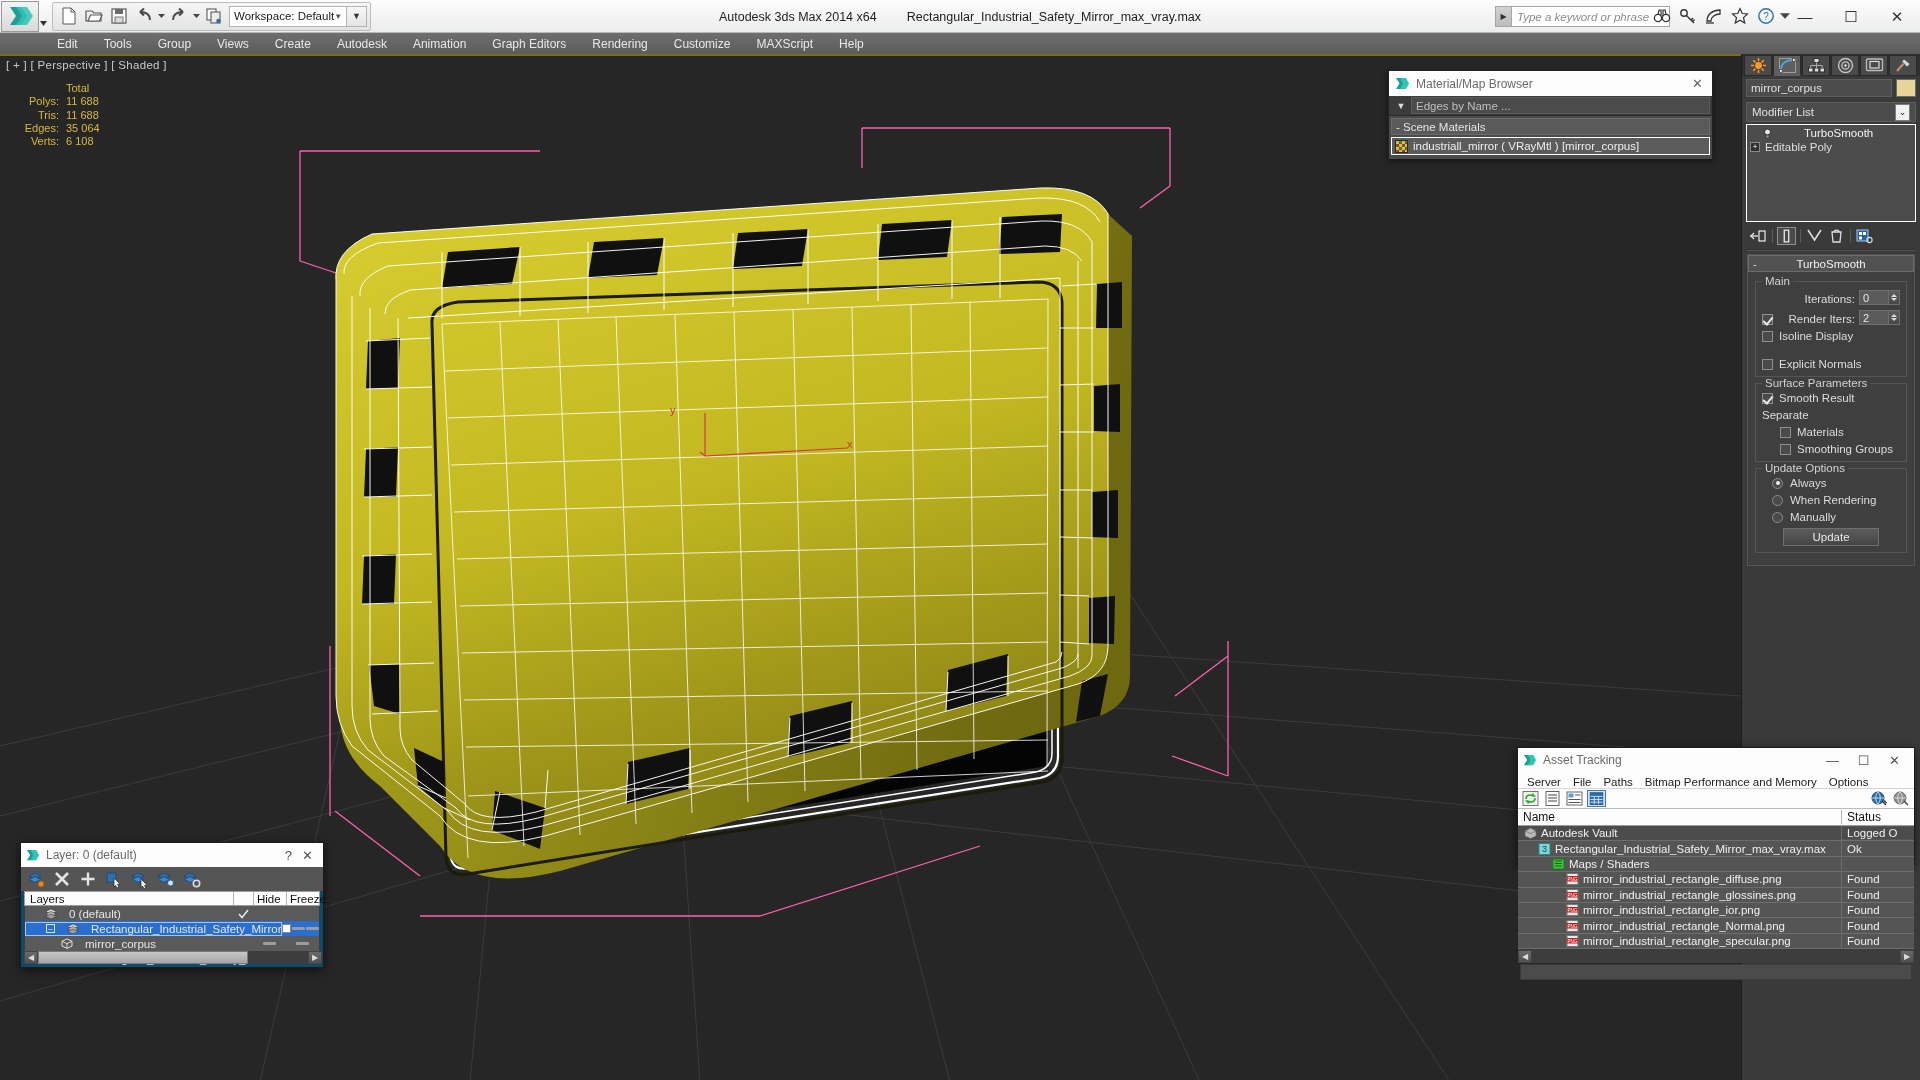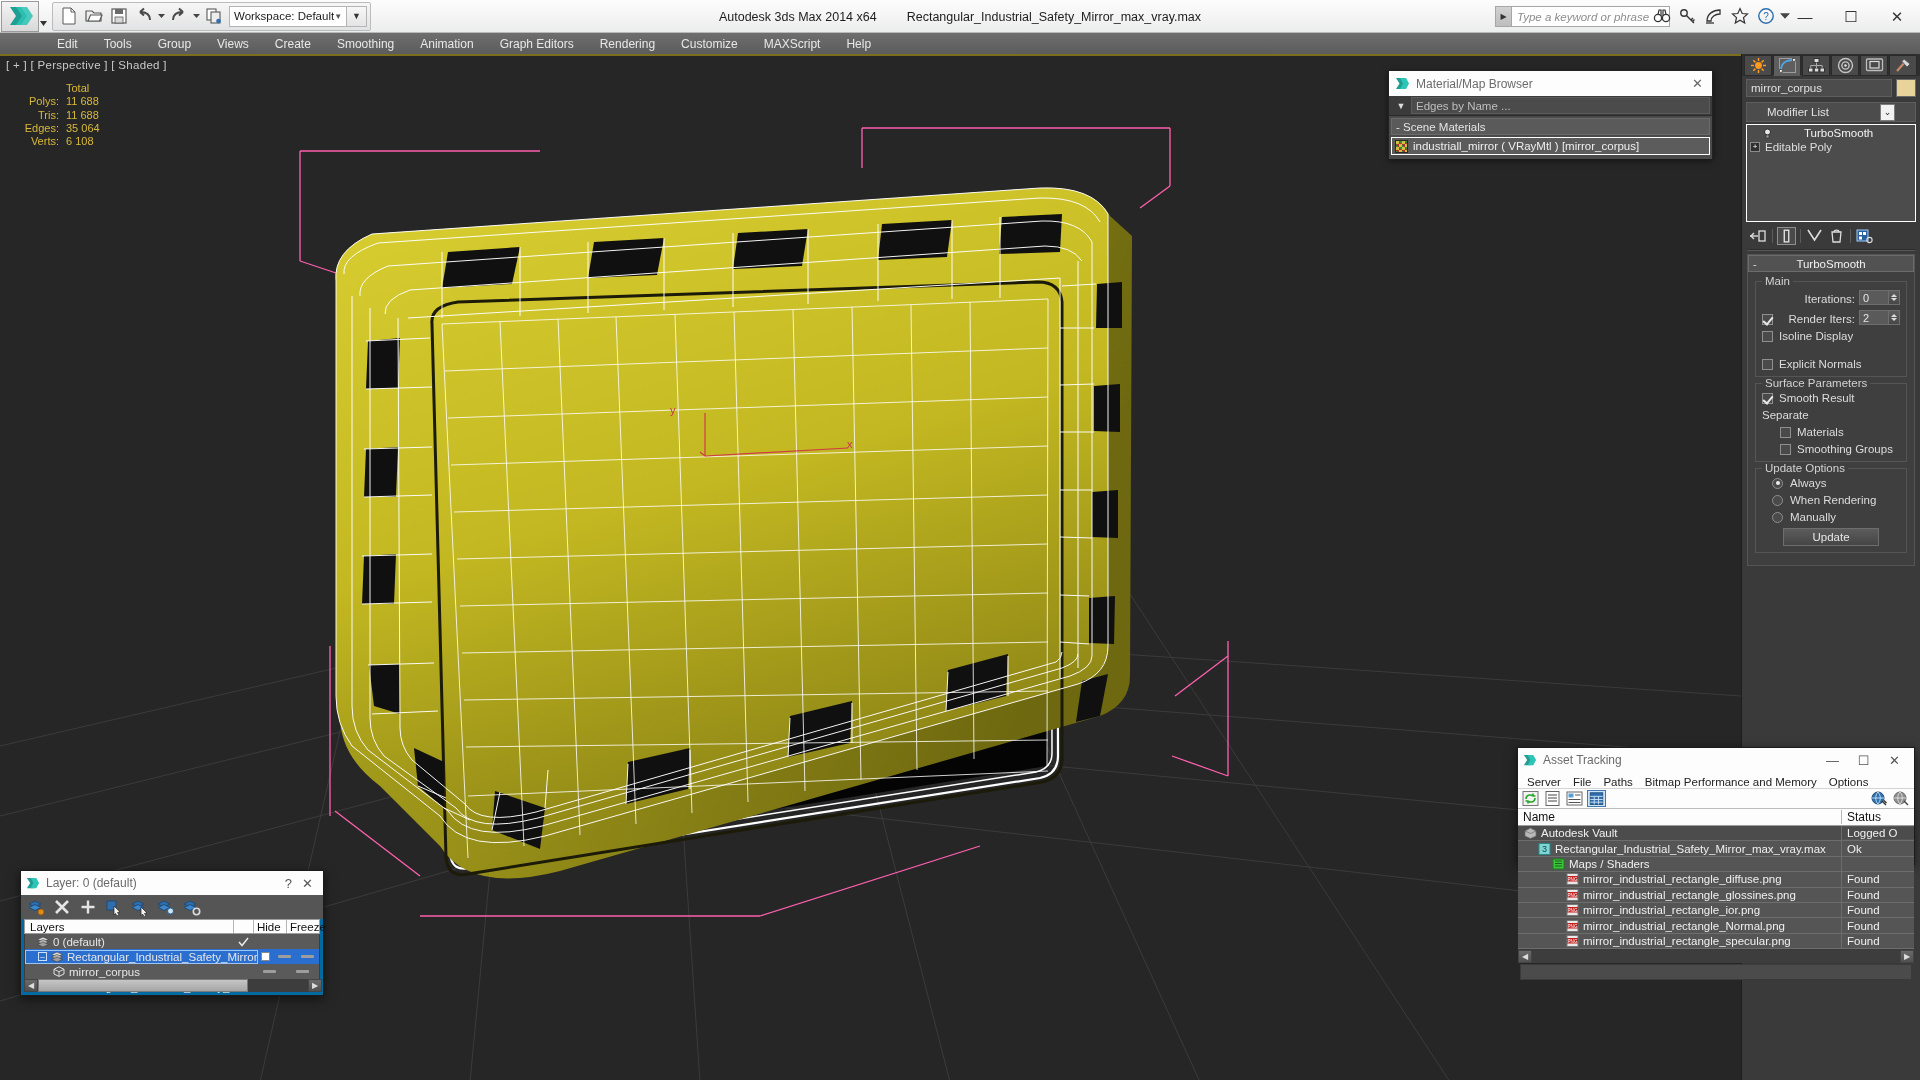--- a/index.html
+++ b/index.html
@@ -123,21 +123,21 @@
   .cp-tabs{display:flex;height:22px;background:#2f2f2f;padding:1px 1px 0 2px;gap:1px;}
   .cp-tab{width:28px;height:21px;background:#4a4a4a;border:1px solid #2a2a2a;
     display:flex;align-items:center;justify-content:center;}
   .cp-tab.active{background:#5e5e5e;border-bottom-color:#5e5e5e;}
   .cp-tab svg{width:19px;height:17px;}
   .cp-namerow{display:flex;align-items:center;padding:3px 4px;gap:4px;}
   .cp-name{flex:1;height:18px;background:#4c4c4c;border:1px solid #5e5e5e;
     font-size:11.5px;color:#e0e0e0;display:flex;align-items:center;padding:0 4px;}
   .cp-color{width:20px;height:18px;background:#e8d49a;border:1px solid #6a6a6a;}
   .cp-modlist{margin:2px 4px;height:20px;background:#4c4c4c;border:1px solid #5e5e5e;
-    display:flex;align-items:center;padding:0 20px;font-size:11.5px;color:#e0e0e0;}
+    display:flex;align-items:center;padding:0 5px;font-size:11.5px;color:#e0e0e0;}
   .cp-modlist .cv{margin-left:auto;width:15px;height:17px;background:#f2f2f2;color:#222;
     display:flex;align-items:center;justify-content:center;font-size:9px;border:1px solid #7d7d7d;}
   .cp-stack{margin:2px 4px;height:98px;background:#4c4c4c;border:1px solid #ffffff;
     padding:1px;overflow:hidden;}
   .cp-stackitem{height:14px;display:flex;align-items:center;gap:5px;font-size:11.5px;color:#dedede;padding-left:2px;}
   .cp-stackitem.lit{color:#f2f2f2;}
   .bulb{width:11px;height:11px;}
   .plusbox{width:10px;height:10px;background:#303030;border:1px solid #8a8a8a;color:#fff;
     font-size:8px;line-height:8px;display:flex;align-items:center;justify-content:center;}
   .cp-modtools{display:flex;align-items:center;height:20px;margin:4px 4px 0 4px;
@@ -208,40 +208,40 @@
   .at-row.sel .n,.at-row.sel .s{background:#4c4c4c;}
   .at-row .ic{width:13px;height:12px;margin-right:4px;flex:none;}
   .at-sb{height:13px;background:#4b4b4b;border-top:1px solid #3a3a3a;display:flex;align-items:center;}
   .at-sb .ar{width:14px;height:13px;background:linear-gradient(#6a6a6a,#505050);border:1px solid #444;
     display:flex;align-items:center;justify-content:center;font-size:8px;color:#ddd;}
   .at-sb .track{flex:1;background:#3d3d3d;height:13px;}
   .at-status{height:16px;background:#4b4b4b;border-top:1px solid #3a3a3a;margin:2px 2px 0 2px;border:1px solid #3a3a3a;}
 
   
   .layerdlg{
-    position:absolute;left:20px;top:870px;width:304px;height:126px;
-    background:#0369a1;border:1px solid #1b1b1b;box-shadow:0 3px 10px rgba(0,0,0,.55);
+    position:absolute;left:20px;top:842px;width:304px;height:126px;
+    background:#0c4a6e;border:1px solid #1b1b1b;box-shadow:0 3px 10px rgba(0,0,0,.55);
   }
   .ld-title{height:24px;background:#fdfdfd;display:flex;align-items:center;padding:0 4px;}
   .ld-title .ic{width:15px;height:14px;margin-right:6px;}
   .ld-title .t{font-size:12px;color:#6b6b6b;}
   .ld-title .q{margin-left:auto;font-size:13px;color:#555;padding:0 10px;}
   .ld-title .x{font-size:13px;color:#555;padding-right:6px;}
   .ld-tools{height:24px;background:#555;display:flex;align-items:center;padding:0 6px;gap:8px;}
   .ld-tools .ti{width:18px;height:18px;display:flex;align-items:center;justify-content:center;}
   .ld-hdr{height:15px;background:#fdfdfd;display:flex;align-items:center;margin:0 3px;
     border:1px solid #9d9d9d;}
   .ld-hdr .c1{flex:1;padding-left:5px;font-size:11.5px;color:#111;}
   .ld-hdr .cc{width:20px;border-left:1px solid #b5b5b5;height:100%;}
   .ld-hdr .c2,.ld-hdr .c3{width:33px;padding-left:3px;font-size:11.5px;color:#111;
     border-left:1px solid #b5b5b5;height:100%;display:flex;align-items:center;}
   .ld-rows{margin:0 3px;background:#5a5a5a;border:1px solid #3d3d3d;border-top:none;height:52px;}
   .ld-row{height:15px;display:flex;align-items:center;font-size:11.5px;color:#e6e6e6;}
   .ld-row.sel{background:#2a6fd0;}
-  .ld-row .nm{flex:1;display:flex;align-items:center;gap:4px;}
+  .ld-row .nm{flex:1;display:flex;align-items:center;gap:12px;}
   .ld-row.sel .nm{border:1px solid #9ec4ef;height:14px;}
   .ld-row .ck{width:20px;display:flex;align-items:center;justify-content:center;}
   .ld-row .h,.ld-row .f{width:33px;display:flex;align-items:center;justify-content:center;}
   .dash{width:13px;height:3px;background:#9d9d9d;border-radius:1px;}
   .ld-sb{position:absolute;left:3px;bottom:3px;width:298px;height:13px;display:flex;align-items:center;}
   .ld-sb .ar{width:14px;height:13px;background:linear-gradient(#6a6a6a,#505050);border:1px solid #444;
     display:flex;align-items:center;justify-content:center;font-size:8px;color:#ddd;}
   .ld-sb .thumb{height:13px;background:linear-gradient(#c6c6c6,#a6a6a6);border:1px solid #7a7a7a;}
   .ld-sb .track{flex:1;background:#3d3d3d;height:13px;}
   .layericon{width:12px;height:11px;flex:none;}
@@ -370,21 +370,21 @@
     <div class="wbtn">✕</div>
   </div>
 </div>
 
 <div class="menubar" id="menubar">
     <div class="menuitem">Edit</div>
     <div class="menuitem">Tools</div>
     <div class="menuitem">Group</div>
     <div class="menuitem">Views</div>
     <div class="menuitem">Create</div>
-    <div class="menuitem">Smoothing</div>
+    <div class="menuitem">Autodesk</div>
     <div class="menuitem">Animation</div>
     <div class="menuitem">Graph Editors</div>
     <div class="menuitem">Rendering</div>
     <div class="menuitem">Customize</div>
     <div class="menuitem">MAXScript</div>
     <div class="menuitem">Help</div>
   </div>
 
 <div class="viewport">
 

